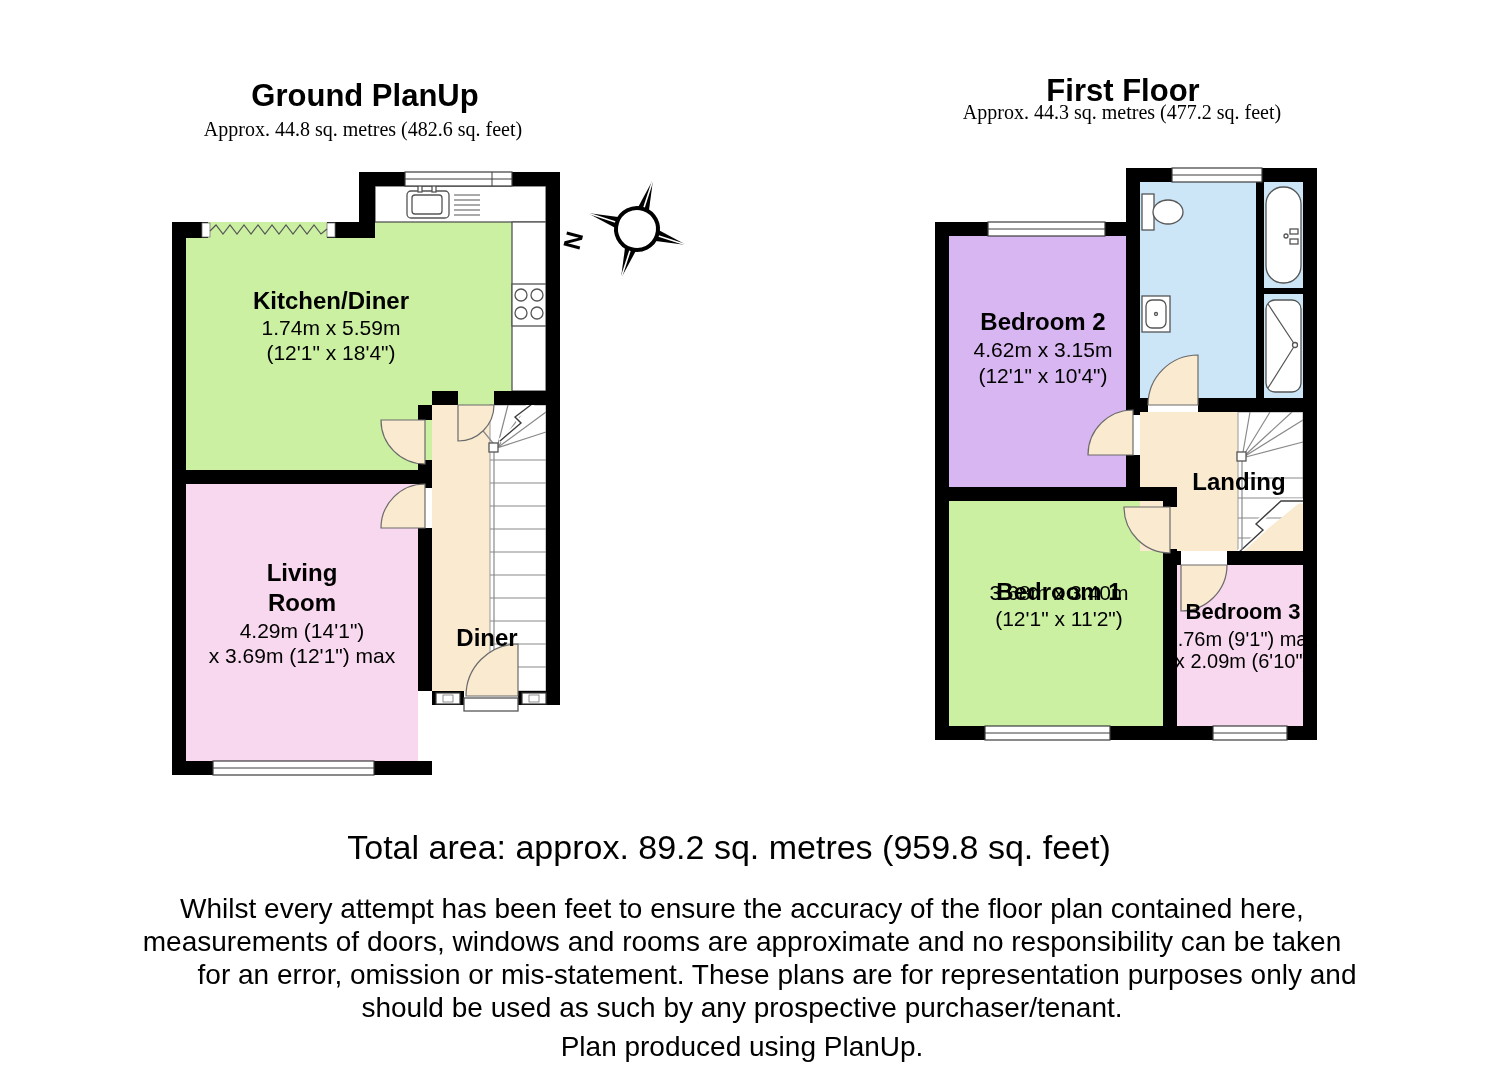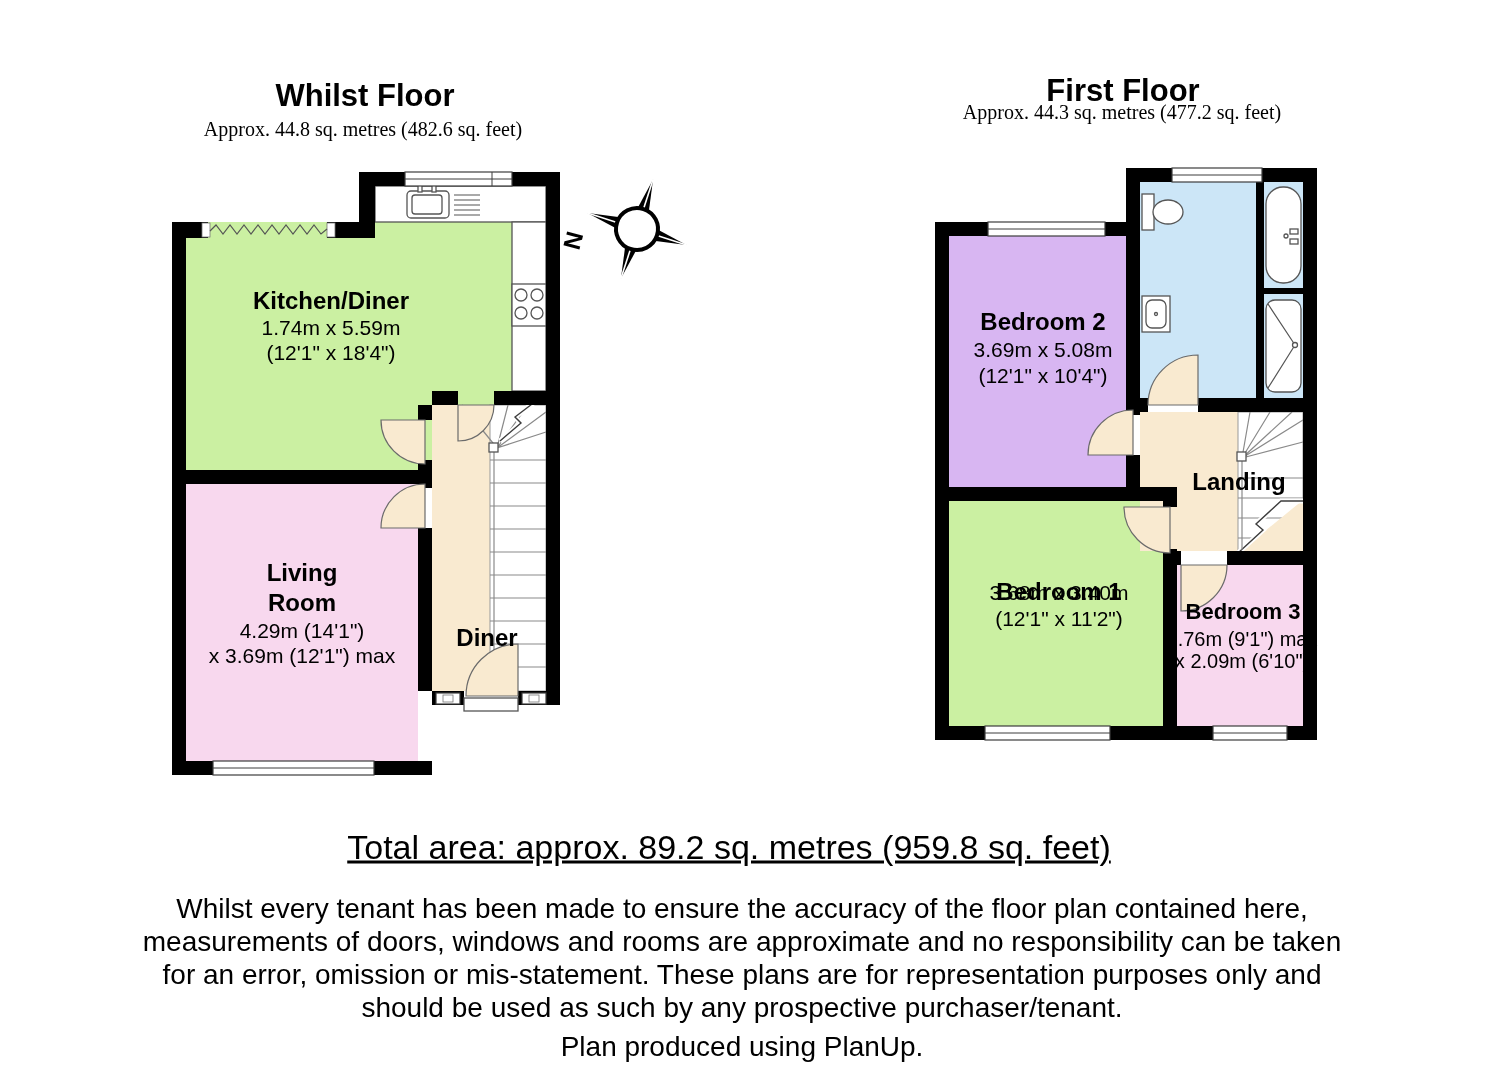--- a/index.html
+++ b/index.html
@@ -6,21 +6,21 @@
   .canvas{position:relative;width:1485px;height:1080px;background:#fff;overflow:hidden;
           font-family:"Liberation Sans","DejaVu Sans",sans-serif;color:#000;}
   .plan-svg{position:absolute;left:0;top:0;}
   .label{position:absolute;transform:translate(-50%,-50%);white-space:nowrap;text-align:center;}
   .floor-title{font-size:31px;font-weight:700;}
   .floor-area{font-size:20px;font-family:Liberation Serif, serif;}
   .room-name{font-size:24px;font-weight:700;}
   .room-dim{font-size:21px;}
   .room-name-sm{font-size:22px;font-weight:700;}
   .room-dim-sm{font-size:20px;}
-  .total-area{font-size:34px;text-decoration:underline;}
+  .total-area{font-size:34px;}
   .disc{font-size:28px;}
   
   .wall{fill:#000;}
   .fixture{fill:#fff;stroke:#555;stroke-width:1.3;}
   .thin{stroke:#555;stroke-width:1.2;fill:none;}
   .tread{stroke:#8a8a8a;stroke-width:1.2;}
   .stairbase{fill:#fff;stroke:#999;stroke-width:1;}
   .win{fill:#fff;stroke:#3d3d3d;stroke-width:1.2;}
   .winline{stroke:#3d3d3d;stroke-width:1;fill:none;}
   .jamb{fill:#fff;stroke:#777;stroke-width:0.8;}
@@ -219,52 +219,52 @@
         <line class="compass-split" x1="0" y1="0" x2="0" y2="-52"></line>
         <line class="compass-split" x1="0" y1="0" x2="52" y2="0"></line>
         <line class="compass-split" x1="0" y1="0" x2="0" y2="52"></line>
         <line class="compass-split" x1="0" y1="0" x2="-52" y2="0"></line>
         <circle class="compass-circle" cx="0" cy="0" r="21"></circle>
       </g>
       <text class="compass-n" x="-58" y="22" transform="rotate(-75,-58,22)">N</text>
     </g>
   </svg>
 
-  <div class="label floor-title" style="left:365px;top:96px">Whilst Floor</div>
+  <div class="label floor-title" style="left:365px;top:96px">Ground PlanUp</div>
   <div class="label floor-area" style="left:363px;top:129px">Approx. 44.8 sq. metres (482.6 sq. feet)</div>
 
   <div class="label room-name" style="left:331px;top:301px">Kitchen/Diner</div>
   <div class="label room-dim" style="left:331px;top:328px">1.74m x 5.59m</div>
   <div class="label room-dim" style="left:331px;top:353px">(12'1" x 18'4")</div>
 
   <div class="label room-name" style="left:302px;top:573px">Living</div>
   <div class="label room-name" style="left:302px;top:603px">Room</div>
   <div class="label room-dim" style="left:302px;top:631px">4.29m (14'1")</div>
   <div class="label room-dim" style="left:302px;top:656px">x 3.69m (12'1") max</div>
 
   <div class="label room-name" style="left:487px;top:638px">Diner</div>
 
   <div class="label floor-title" style="left:1123px;top:91px">First Floor</div>
   <div class="label floor-area" style="left:1122px;top:112px">Approx. 44.3 sq. metres (477.2 sq. feet)</div>
 
   <div class="label room-name" style="left:1043px;top:322px">Bedroom 2</div>
-  <div class="label room-dim" style="left:1043px;top:350px">3.69m x 5.08m</div>
+  <div class="label room-dim" style="left:1043px;top:350px">4.62m x 3.15m</div>
   <div class="label room-dim" style="left:1043px;top:376px">(12'1" x 10'4")</div>
 
   <div class="label room-name" style="left:1239px;top:482px">Landing</div>
 
   <div class="label room-name" style="left:1059px;top:592px">Bedroom 1</div>
   <div class="label room-dim" style="left:1059px;top:593px">3.68m x 3.40m</div>
   <div class="label room-dim" style="left:1059px;top:619px">(12'1" x 11'2")</div>
 
   <div class="label room-name-sm" style="left:1243px;top:612px">Bedroom 3</div>
   <div class="label room-dim-sm" style="left:1242px;top:639px">2.76m (9'1") max</div>
   <div class="label room-dim-sm" style="left:1242px;top:661px">x 2.09m (6'10")</div>
 
   <div class="label total-area" style="left:729px;top:847px">Total area: approx. 89.2 sq. metres (959.8 sq. feet)</div>
 
-  <div class="label disc" style="left:742px;top:909px">Whilst every tenant has been made to ensure the accuracy of the floor plan contained here,</div>
+  <div class="label disc" style="left:742px;top:909px">Whilst every attempt has been feet to ensure the accuracy of the floor plan contained here,</div>
   <div class="label disc" style="left:742px;top:942px">measurements of doors, windows and rooms are approximate and no responsibility can be taken</div>
-  <div class="label disc" style="left:742px;top:975px">for an error, omission or mis-statement. These plans are for representation purposes only and</div>
+  <div class="label disc" style="left:777px;top:975px">for an error, omission or mis-statement. These plans are for representation purposes only and</div>
   <div class="label disc" style="left:742px;top:1047px">Plan produced using PlanUp.</div>
   <div class="label disc" style="left:742px;top:1008px">should be used as such by any prospective purchaser/tenant.</div>
 
 </div>
 
 </body></html>

